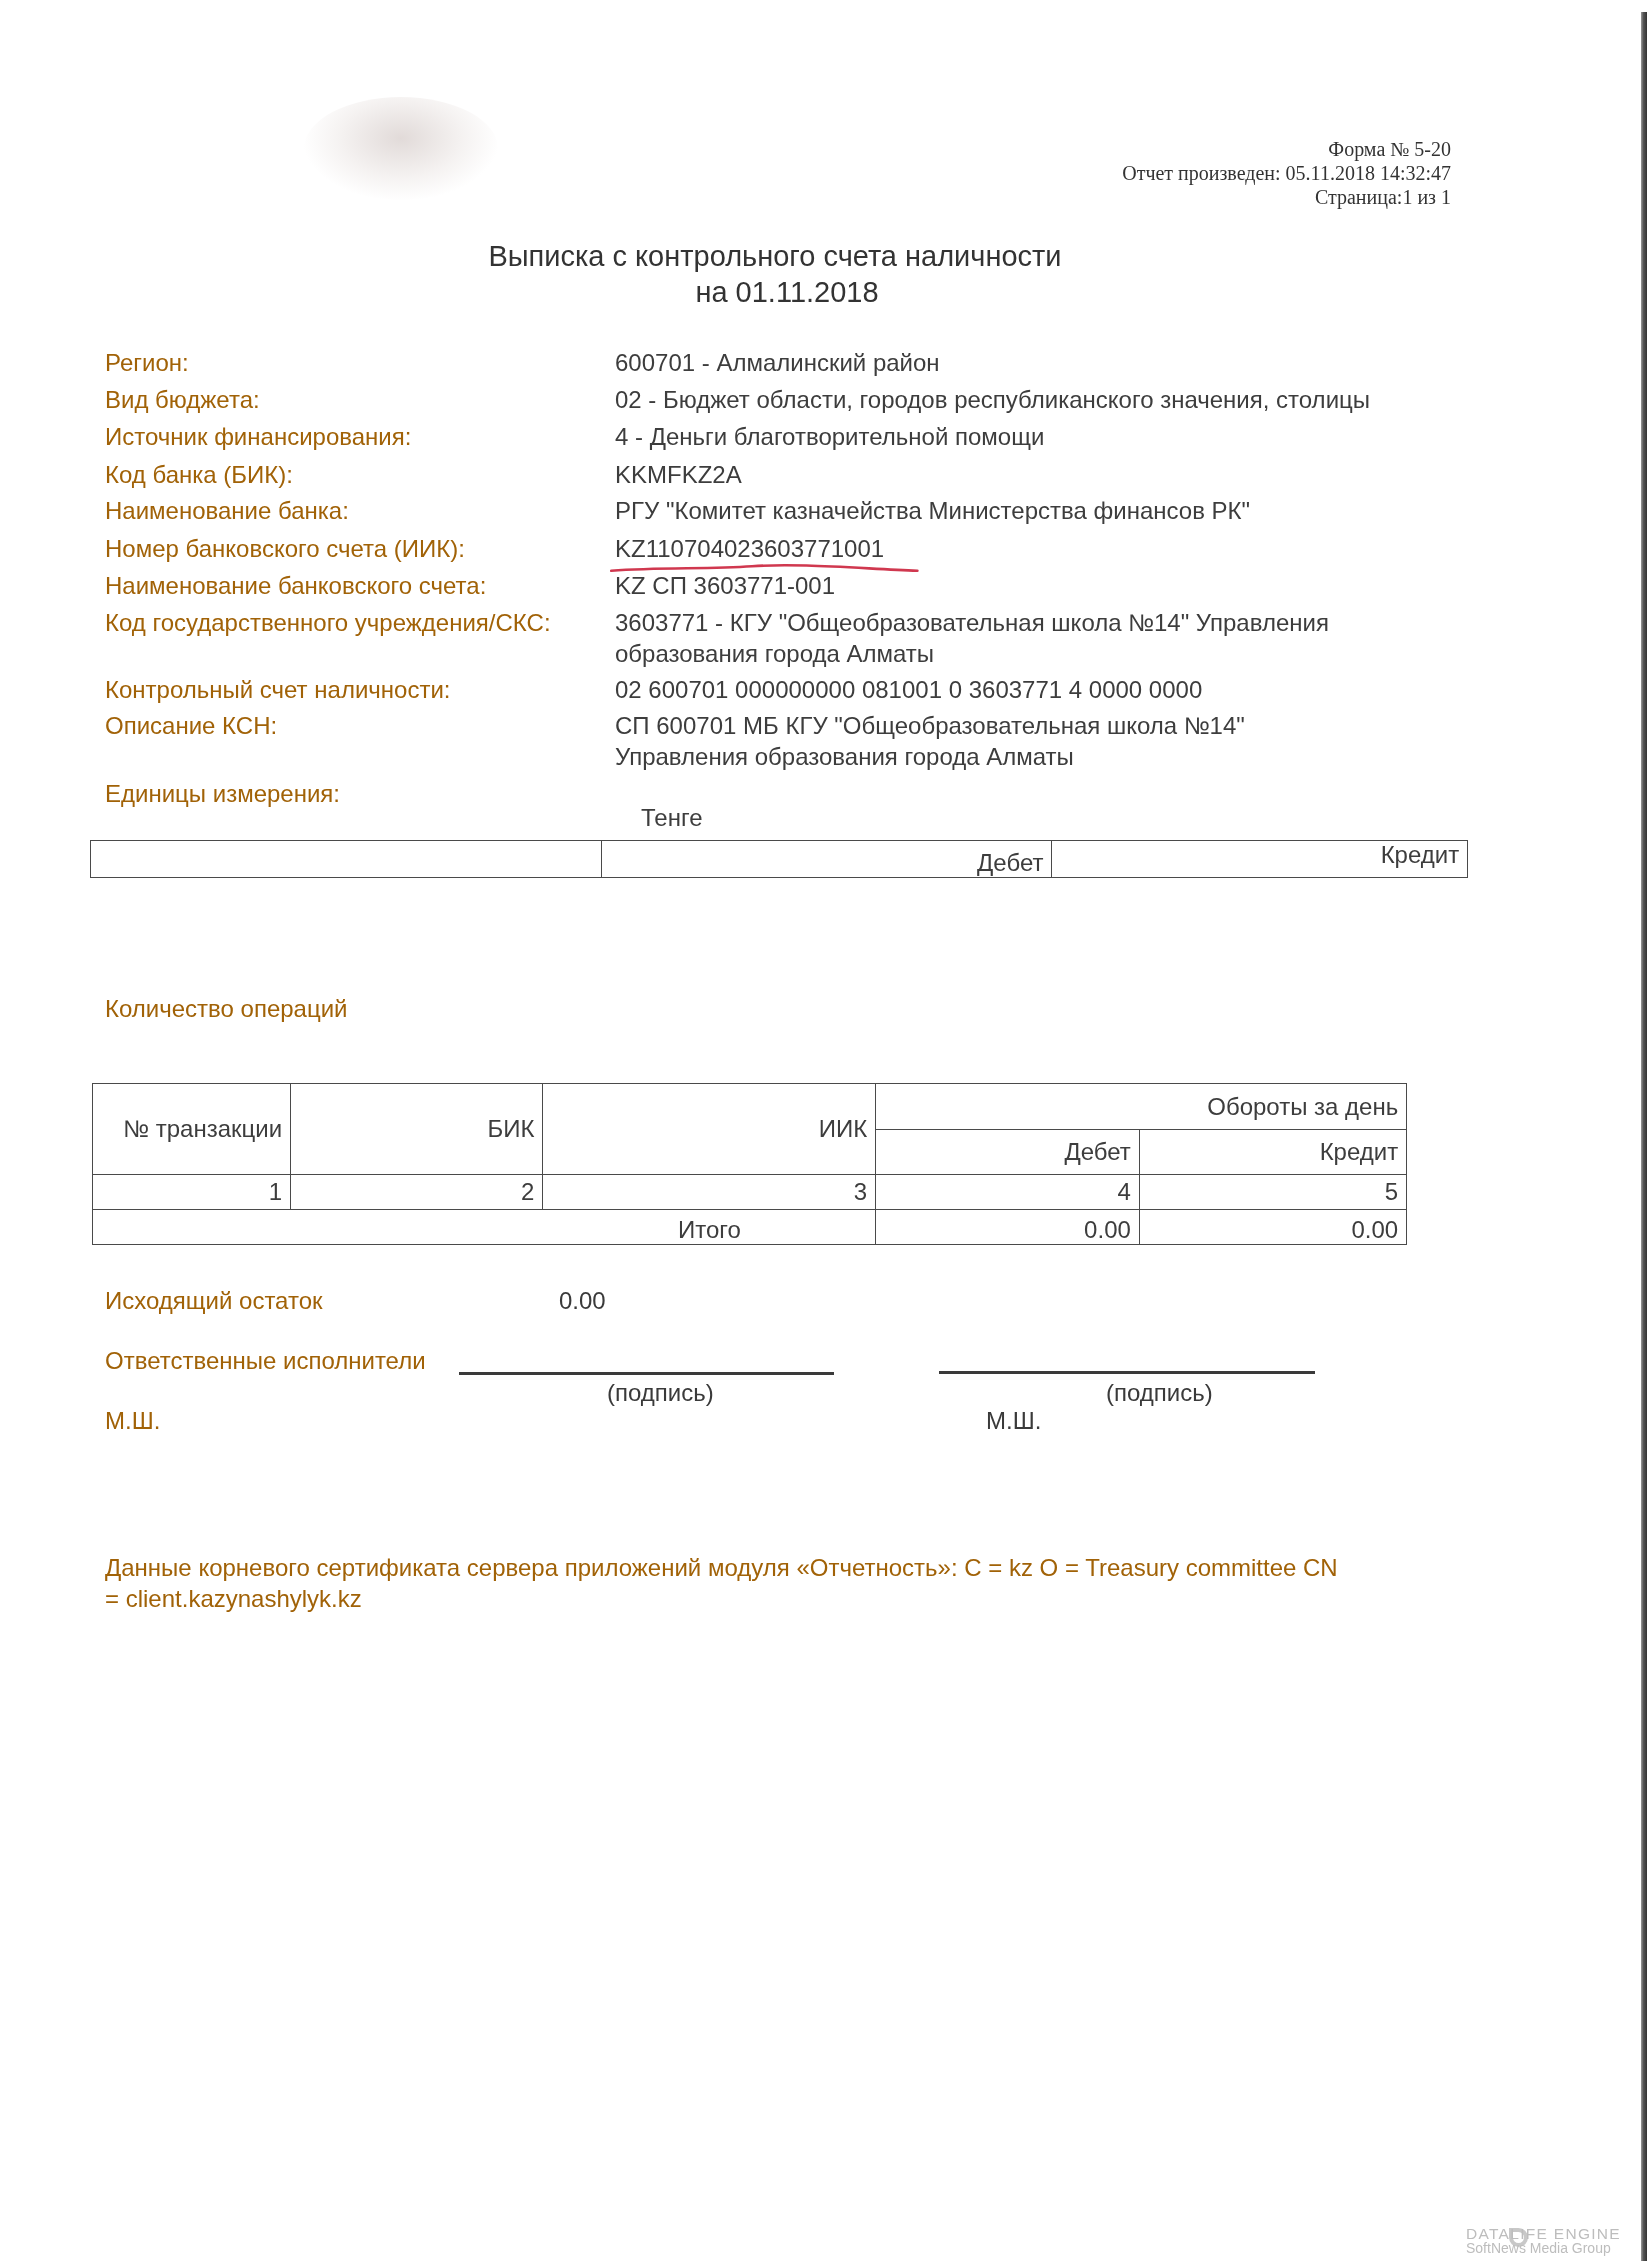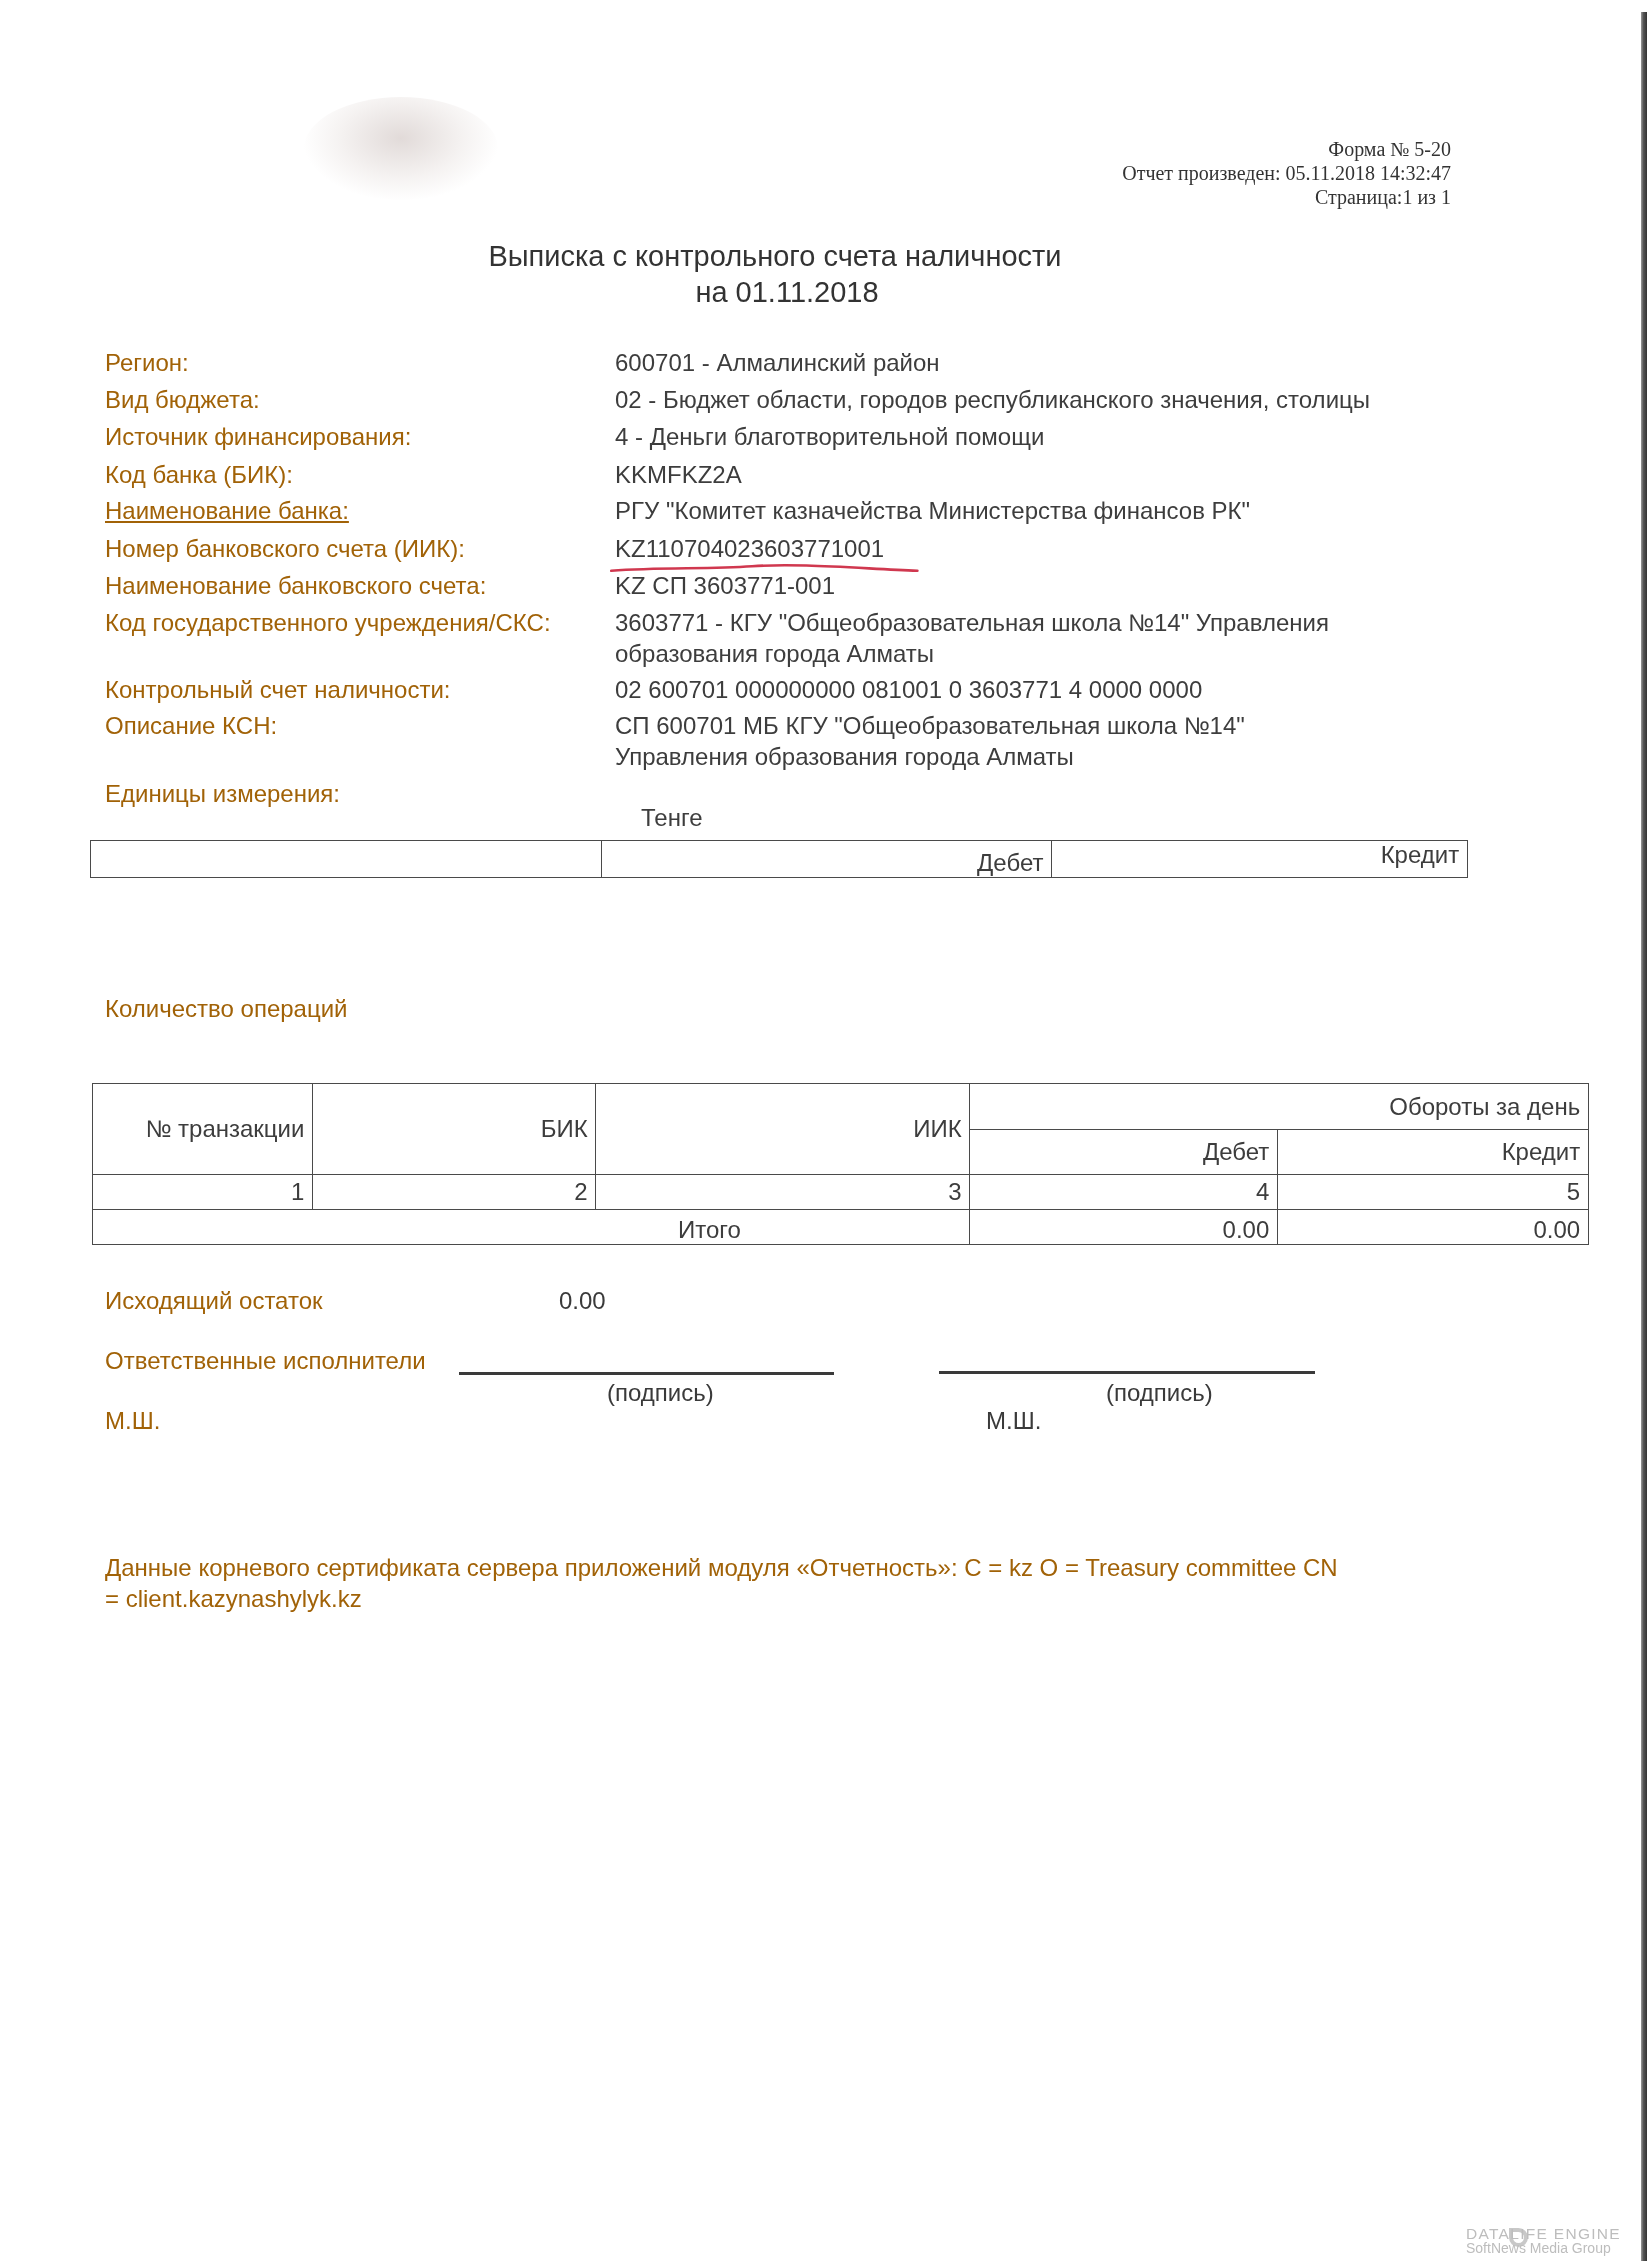--- a/index.html
+++ b/index.html
@@ -60,21 +60,21 @@
 
   <div class="abs lbl" style="top:386px;">Вид бюджета:</div>
   <div class="abs val" style="top:386px;">02 - Бюджет области, городов республиканского значения, столицы</div>
 
   <div class="abs lbl" style="top:423px;">Источник финансирования:</div>
   <div class="abs val" style="top:423px;">4 - Деньги благотворительной помощи</div>
 
   <div class="abs lbl" style="top:461px;text-align:center;">Код банка (БИК):</div>
   <div class="abs val" style="top:461px;">KKMFKZ2A</div>
 
-  <div class="abs lbl" style="top:497px;text-decoration:underline;">Наименование банка:</div>
+  <div class="abs lbl" style="top:497px;">Наименование банка:</div>
   <div class="abs val" style="top:497px;">РГУ "Комитет казначейства Министерства финансов РК"</div>
 
   <div class="abs lbl" style="top:535px;">Номер банковского счета (ИИК):</div>
   <div class="abs val" style="top:535px;">KZ110704023603771001</div>
   <svg class="abs" style="left:610px; top:563px;" width="310" height="13" viewBox="0 0 480 20">
     <path d="M2 12 C 80 6, 150 10, 220 5 S 380 8, 476 12" stroke="#d0384f" stroke-width="4" fill="none" stroke-linecap="round"></path>
   </svg>
 
   <div class="abs lbl" style="top:572px;">Наименование банковского счета:</div>
   <div class="abs val" style="top:572px;">KZ СП 3603771-001</div>
@@ -104,21 +104,21 @@
       <tr style="height:37px;">
     <td></td>
     <td class="t-center" style="padding-bottom:0;">Дебет</td>
     <td class="t-center" style="vertical-align:top;">Кредит</td>
   </tr>
 </tbody>
   </table>
 
 <div class="abs lbl" style="top:995px;">Количество операций</div>
 
-<table class="grid" style="left:92px; top:1083px; width:1497px;">
+<table class="grid" style="left:92px; top:1083px; width:1315px;">
   <colgroup>
     <col style="width:199px">
       <col style="width:256px">
       <col style="width:338px">
       <col style="width:278px">
       <col style="width:281px">
   </colgroup>
   <tbody>
       <tr style="height:46px;">
     <td rowspan="2" class="t-center" style="vertical-align:middle;">№ транзакции</td>

